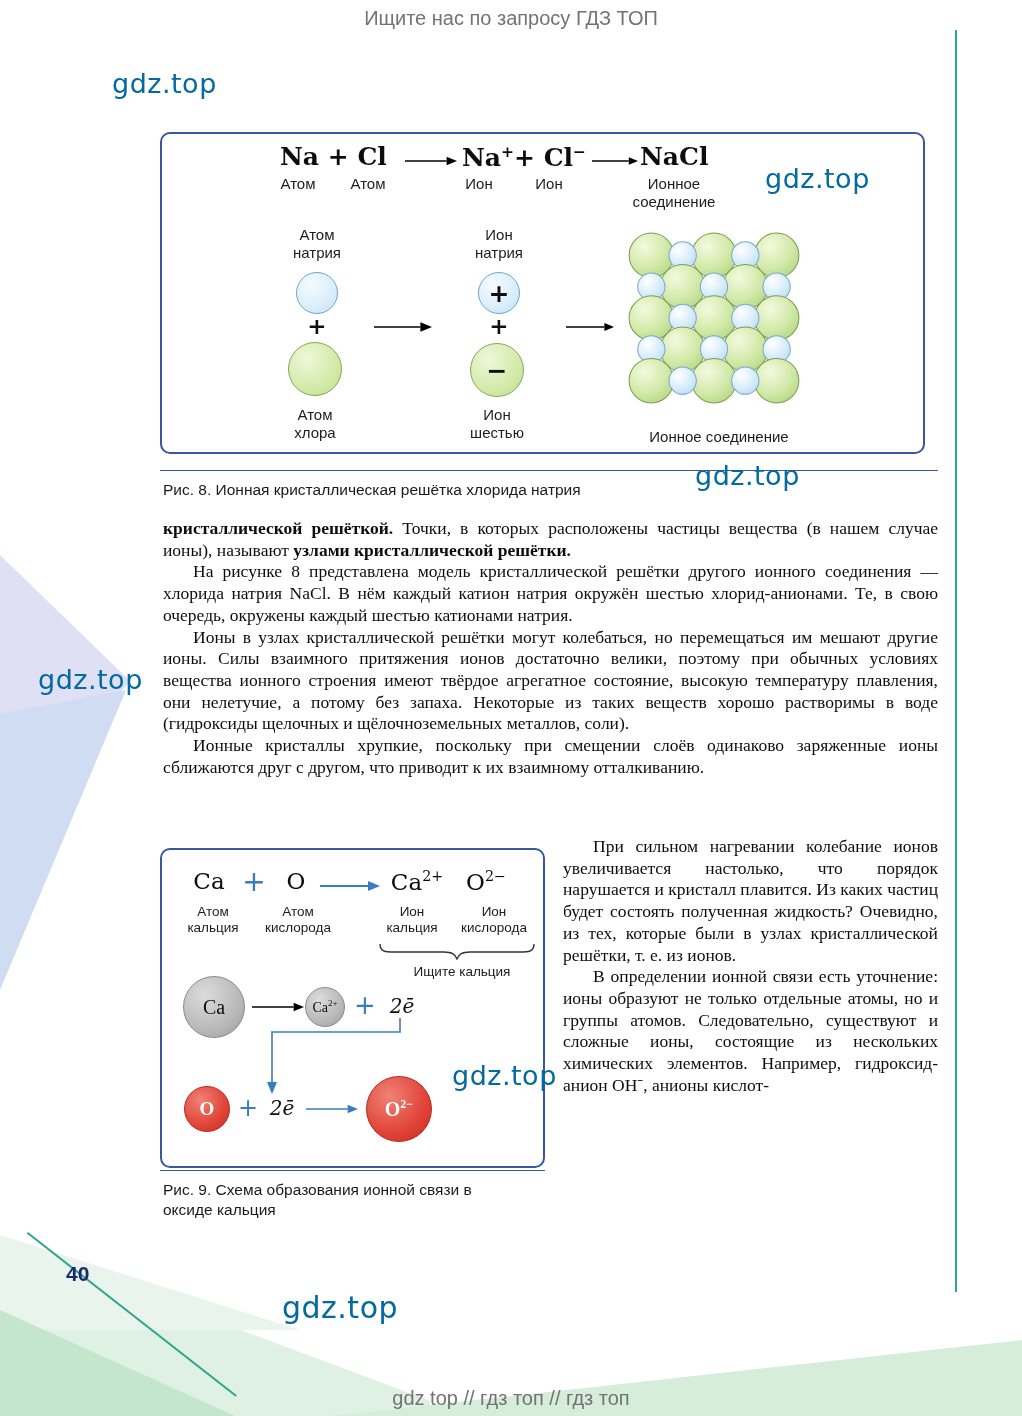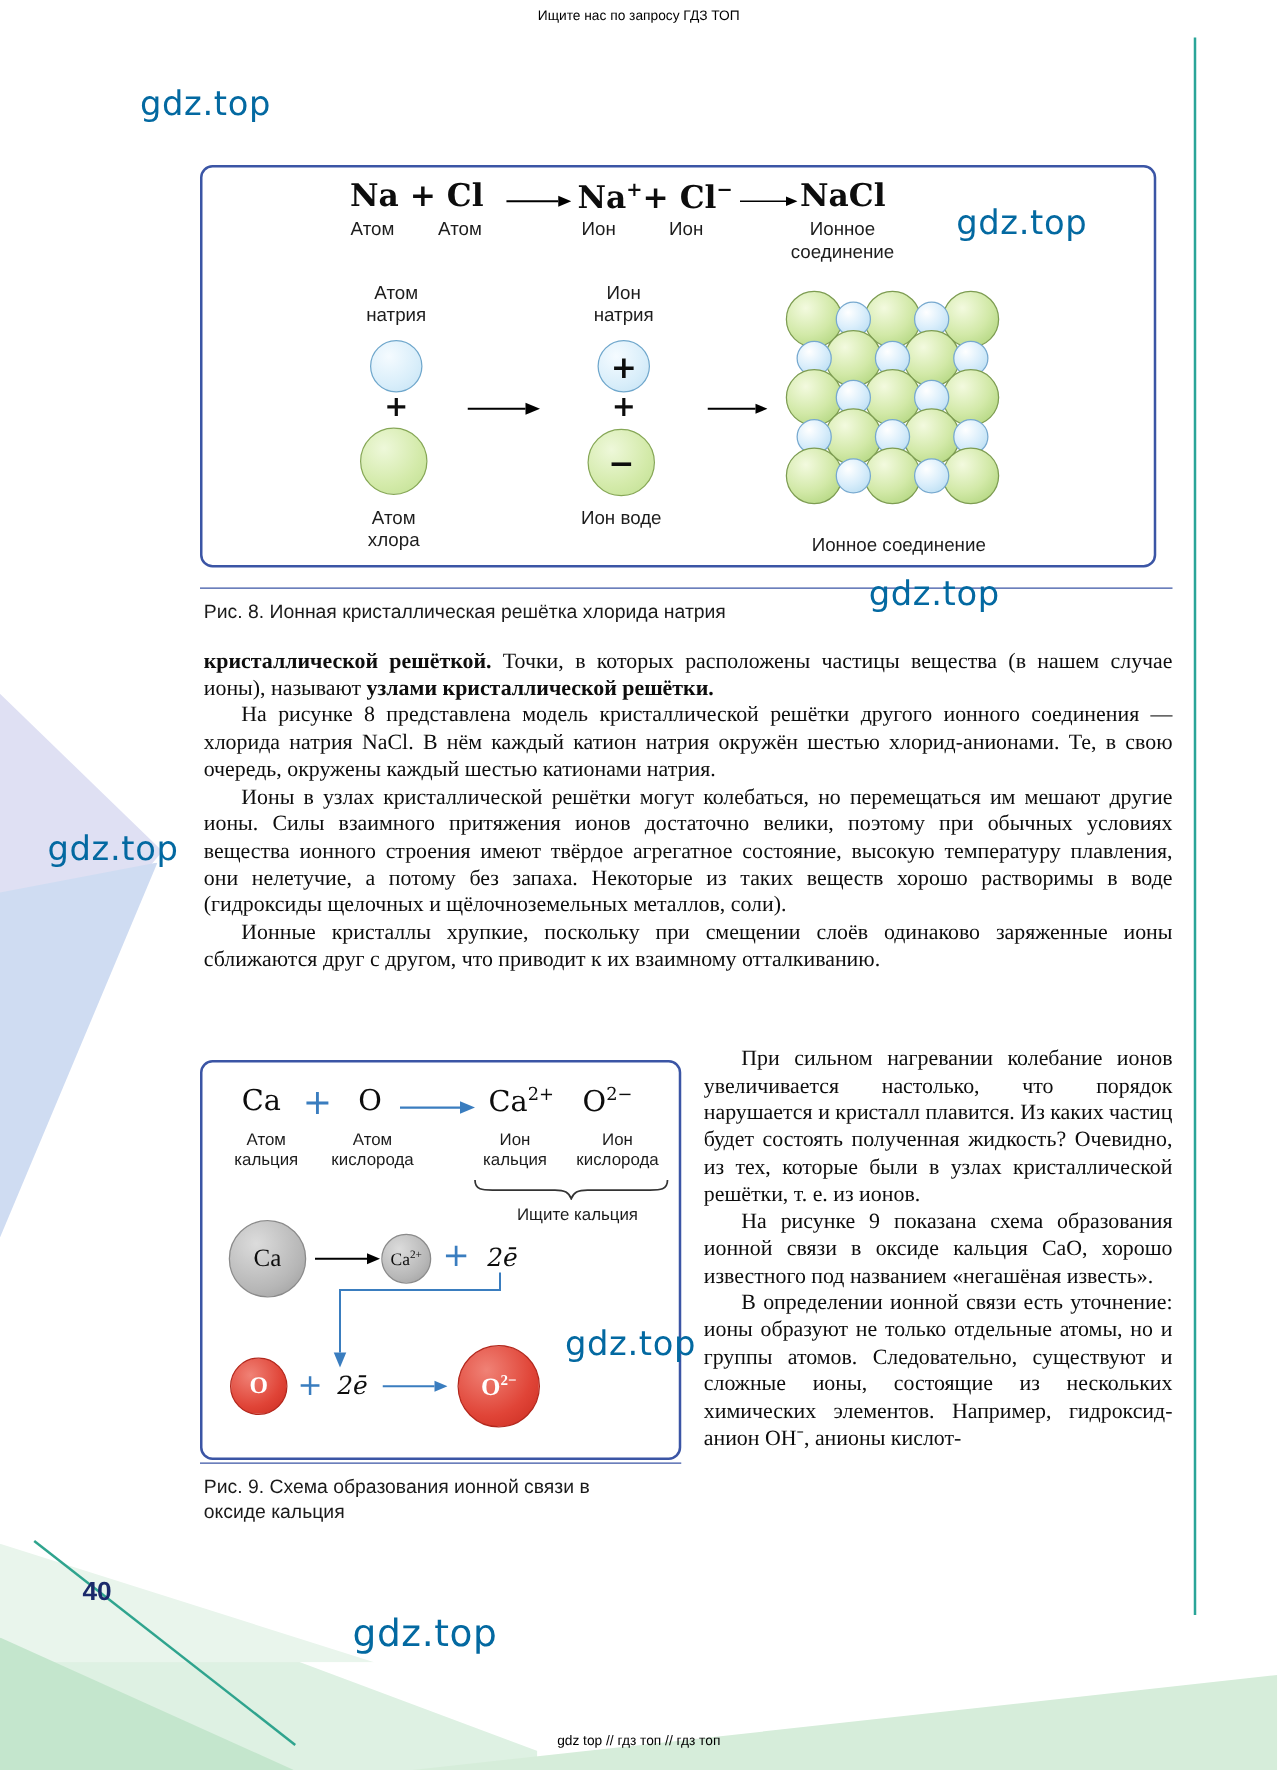--- a/index.html
+++ b/index.html
@@ -6,21 +6,21 @@
   html,body { background:#ffffff; }
   body { width:1022px; height:1416px; font-family:"Liberation Serif", serif; color:#0d0d0d; }
   .page { position:relative; width:1022px; height:1416px; overflow:hidden; background:#fff; }
 
   
   .shape { position:absolute; z-index:0; }
 
   
   .toplink, .bottomlinks {
     position:absolute; left:0; width:100%; text-align:center; z-index:5;
-    font-family:"Liberation Sans", sans-serif; font-size:11px; color:#000000;
+    font-family:"Liberation Sans", sans-serif; font-size:20px; color:#737373;
   }
 
   
   .wm { position:absolute; z-index:6; font-family:"DejaVu Sans", sans-serif;
         font-size:27px; color:#0369a1; letter-spacing:.5px; }
 
   
   .figbox { position:absolute; z-index:2; border:2px solid #3b55a5; border-radius:10px; background:#fff; }
 
   .eqtext { position:absolute; font-family:"DejaVu Serif", serif; font-weight:bold;
@@ -110,21 +110,21 @@
     </svg>
 
     <div class="sublbl" style="left:302px;top:92px;width:70px;">Ион натрия</div>
     <div class="circle c-na" style="left:316px;top:138px;width:42px;height:42px;">
         <span class="sign">+</span>
       </div>
     <div class="pluslight" style="left:322px;top:178px;width:30px;">+</div>
     <div class="circle c-cl" style="left:308px;top:209px;width:54px;height:54px;">
         <span class="sign">−</span>
       </div>
-    <div class="sublbl" style="left:300px;top:272px;width:70px;">Ион воде</div>
+    <div class="sublbl" style="left:300px;top:272px;width:70px;">Ион шестью</div>
 
     <svg class="arr" style="left:404px;top:186px;" width="48" height="14" viewBox="0 0 60 14">
       <line x1="0" y1="7" x2="48" y2="7" stroke="#000" stroke-width="1.8"></line>
         <polygon points="48,2 60,7 48,12"></polygon>
     </svg>
 
     <svg class="arr" style="left:456px;top:88px;" width="192" height="192" viewBox="0 0 190 190">
       <defs>
         <radialGradient id="latG" cx="35%" cy="30%" r="75%">
           <stop offset="0%" stop-color="#f3fadf"></stop>
@@ -230,21 +230,20 @@
     <div class="circle c-red" style="left:204px;top:226px;width:66px;height:66px;font-size:20px;font-weight:bold;">
         <span><span>O</span><sup style="font-size:12px;">2−</sup></span>
       </div>
   </div>
 
   <div class="capline" style="left:160px;top:1170px;width:385px;"></div>
   <div class="caption" style="left:163px;top:1180px;width:310px;">Рис. 9. Схема образования ионной связи в оксиде кальция</div>
 
   <div class="bodytext" style="left:563px;top:836px;width:375px;">
     <p>При сильном нагревании колебание ионов увеличивается настолько, что порядок нарушается и кристалл плавится. Из каких частиц будет состоять полученная жидкость? Очевидно, из тех, которые были в узлах кристаллической решётки, т. е. из ионов.</p>
-    <p>На рисунке 9 показана схема образования ионной связи в оксиде кальция CaO, хорошо известного под названием «негашёная известь».</p>
     <p>В определении ионной связи есть уточнение: ионы образуют не только отдельные атомы, но и группы атомов. Следовательно, существуют и сложные ионы, состоящие из нескольких химических элементов. Например, гидроксид-анион OH⁻, анионы кислот-</p>
   </div>
 
   <div class="wm" style="left:112px;top:68px;">gdz.top</div>
   <div class="wm" style="left:765px;top:163px;">gdz.top</div>
   <div class="wm" style="left:695px;top:460px;">gdz.top</div>
   <div class="wm" style="left:38px;top:664px;">gdz.top</div>
   <div class="wm" style="left:452px;top:1060px;">gdz.top</div>
   <div class="wm" style="left:282px;top:1290px;font-size:30px;">gdz.top</div>
 

